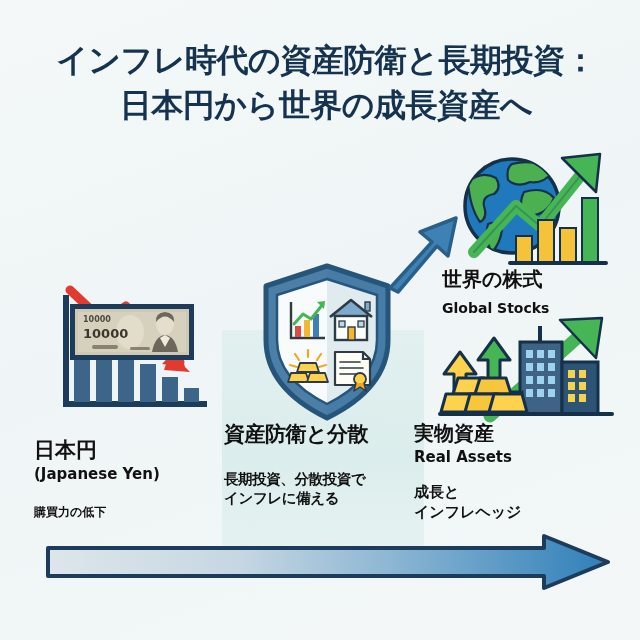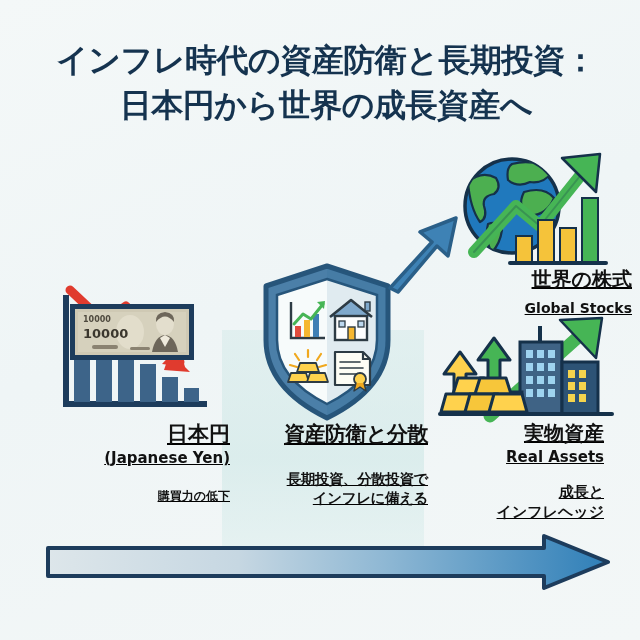--- a/index.html
+++ b/index.html
@@ -22,27 +22,27 @@
   }
   #title .l2{display:block;}
 
   
   #center-band{
     left:222px;top:330px;width:196px;height:232px;
     background:linear-gradient(180deg,rgba(214,235,234,.55) 0%,rgba(212,234,233,.75) 55%,rgba(219,238,237,.45) 100%);
   }
 
   
-  .blk{text-align:right;text-decoration:underline;}
+  .blk{text-align:left;}
   .hd-jp{font-weight:bold;color:#111111;}
   .hd-en{font-weight:bold;color:#111111;}
   .sub{font-weight:bold;color:#111111;line-height:1.34;}
 
   
-  #left-text{left:28px;top:420px;width:196px;}
+  #left-text{left:28px;top:436px;width:196px;}
   #left-text .hd-jp{font-size:21px;}
   #left-text .hd-en{font-size:15px;margin-top:1px;}
   #left-text .sub{font-size:12px;margin-top:21px;}
 
   
   #center-text{left:218px;top:420px;width:204px;}
   #center-text .hd-jp{font-size:21px;letter-spacing:-0.5px;}
   #center-text .sub{font-size:14.5px;margin-top:22px;letter-spacing:-0.4px;}
 
   

